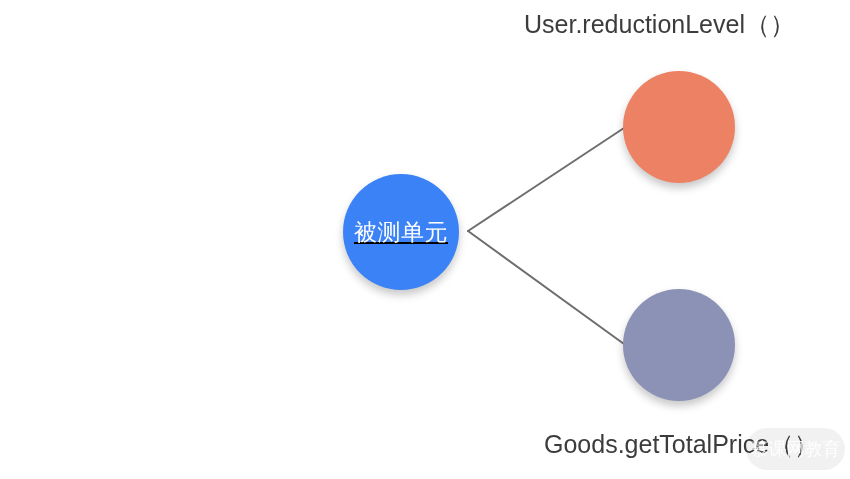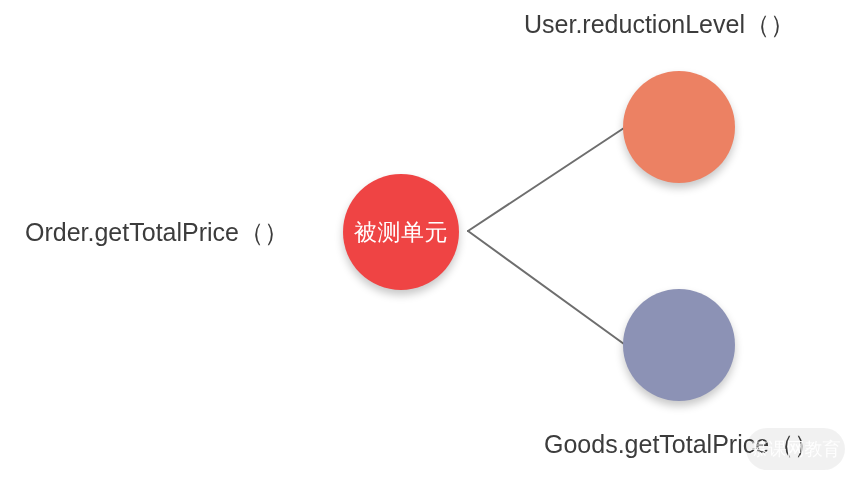--- a/index.html
+++ b/index.html
@@ -100,33 +100,32 @@
 </head>
 <body>
 
 <div id="canvas">
 
   <svg id="edges" viewBox="0 0 850 479" width="850" height="479" xmlns="http://www.w3.org/2000/svg">
     <polyline points="624,128 468,231" fill="none" stroke="#6E6E6E" stroke-width="2" stroke-linecap="round"></polyline>
     <polyline points="468,231 624,344" fill="none" stroke="#6E6E6E" stroke-width="2" stroke-linecap="round"></polyline>
   </svg>
 
-  <div class="node" id="node-center" style="background:#ef4444;">
+  <div class="node" id="node-center" style="background:#3b82f6;text-decoration:underline;">
     <span class="node-label">被测单元</span>
   </div>
 
   <div class="node" id="node-top" style="background:#EC8163;">
     <span class="node-label"></span>
   </div>
 
   <div class="node" id="node-bottom" style="background:#8C92B5;">
     <span class="node-label"></span>
   </div>
 
-  <div class="caption" id="caption-left">Order.getTotalPrice（）</div>
 
   <div class="caption" id="caption-top">User.reductionLevel（）</div>
 
   <div class="caption" id="caption-bottom">Goods.getTotalPrice（）</div>
 
   <div id="watermark">
     <span id="watermark-text">慕课网教育</span>
   </div>
 
 </div>

